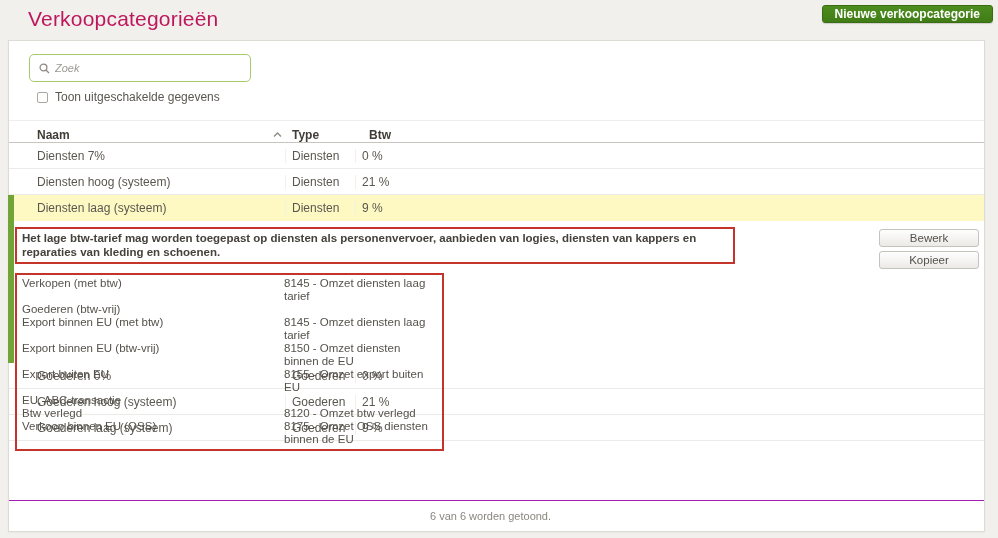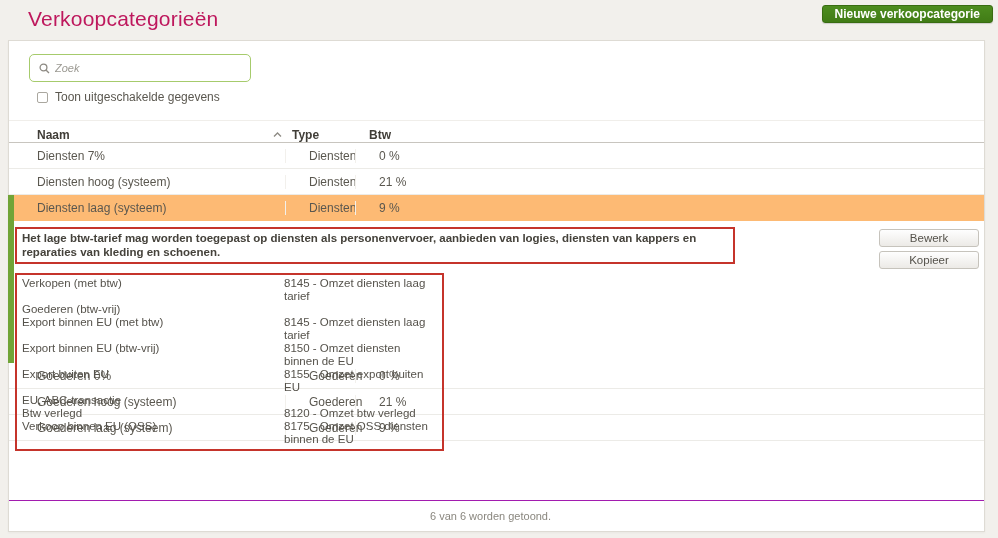--- a/index.html
+++ b/index.html
@@ -74,29 +74,29 @@
   .col-type { width:77px; }
   .col-btw  { flex:1; }
   .sort-caret { margin-left:auto; margin-right:10px; display:flex; }
 
   .trow {
     height:26px; display:flex; align-items:center;
     padding:0 20px 0 28px;
     border-bottom:1px solid #ecebe7;
     font-size:12px; color:#5a574f; cursor:pointer;
   }
-  .trow .col-type, .trow .col-btw { border-left:1px solid #f2f0ec; padding-left:23px; margin-left:-7px; }
+  .trow .col-type, .trow .col-btw { border-left:1px solid #f2f0ec; padding-left:6px; margin-left:-7px; }
 
   
   .selected-block { position:relative; }
   .selected-block::before {
     content:""; position:absolute; left:-1px; top:0; bottom:0;
     width:6px; background:#71a437; z-index:2;
   }
-  .trow.selected { background:#fdba74; border-bottom:none; }
+  .trow.selected { background:#fef9c3; border-bottom:none; }
 
   
   .detail { position:relative; background:#fff; padding:6px 0 2px 6px; height:142px; }
   .notice {
     display:inline-block; max-width:720px;
     border:2px solid #c5342b; padding:2px 7px 3px 5px;
     font-size:11.5px; font-weight:600; color:#45423b;
     line-height:14px;
   }
   .detail-actions { position:absolute; top:8px; right:5px; display:flex; flex-direction:column; gap:4px; }

